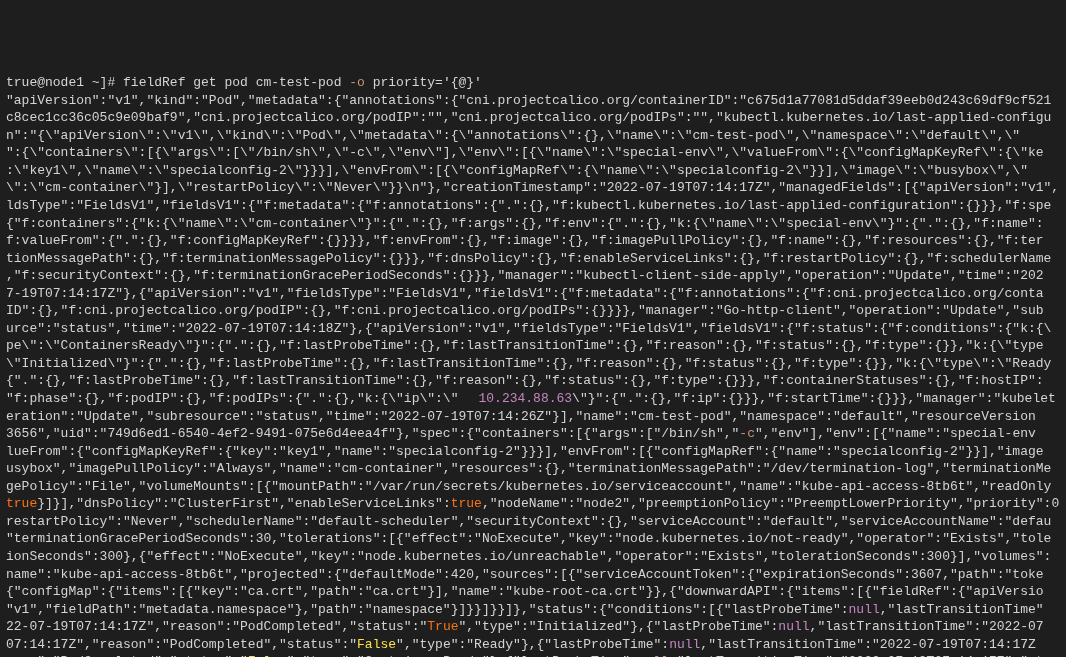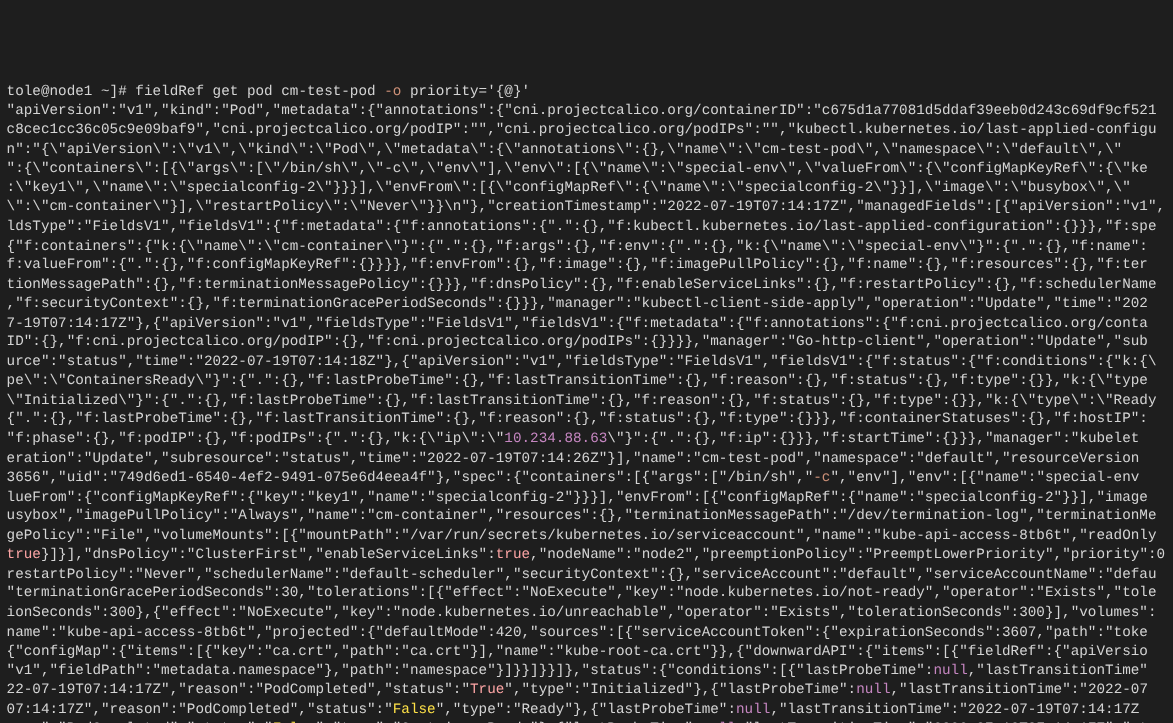--- a/index.html
+++ b/index.html
@@ -13,31 +13,31 @@
     overflow-wrap: break-word;
     word-break: break-all;
     white-space: pre-wrap;
   }
   .terminal {
     width: 100%;
   }
   .prompt { color: #d4d4d4; }
   .cmd { color: #d4d4d4; }
   .flag { color: #ce9178; }
-  .bool-true { color: #fca5a5; }
+  .bool-true { color: #f97316; }
   .bool-false { color: #fde047; }
   .null { color: #c586c0; }
-  .ip { color: #c586c0; }
+  .ip { color: #c586c0; margin-left: 20px; }
 </style>
 </head>
 <body>
 
 
 
-<div class="terminal"><span class="prompt">tole@node1 ~]# </span><span class="cmd">fieldRef get pod cm-test-pod </span><span class="flag">-o</span><span class="cmd"> priority='{@}'</span>
+<div class="terminal"><span class="prompt">true@node1 ~]# </span><span class="cmd">fieldRef get pod cm-test-pod </span><span class="flag">-o</span><span class="cmd"> priority='{@}'</span>
 <span>"apiVersion":"v1","kind":"Pod","metadata":{"annotations":{"cni.projectcalico.org/containerID":"c675d1a77081d5ddaf39eeb0d243c69df9cf521</span>
 <span>c8cec1cc36c05c9e09baf9","cni.projectcalico.org/podIP":"","cni.projectcalico.org/podIPs":"","kubectl.kubernetes.io/last-applied-configu</span>
 <span>n":"{\"apiVersion\":\"v1\",\"kind\":\"Pod\",\"metadata\":{\"annotations\":{},\"name\":\"cm-test-pod\",\"namespace\":\"default\",\"</span>
 <span>":{\"containers\":[{\"args\":[\"/bin/sh\",\"-c\",\"env\"],\"env\":[{\"name\":\"special-env\",\"valueFrom\":{\"configMapKeyRef\":{\"ke</span>
 <span>:\"key1\",\"name\":\"specialconfig-2\"}}}],\"envFrom\":[{\"configMapRef\":{\"name\":\"specialconfig-2\"}}],\"image\":\"busybox\",\"</span>
 <span>\":\"cm-container\"}],\"restartPolicy\":\"Never\"}}\n"},"creationTimestamp":"2022-07-19T07:14:17Z","managedFields":[{"apiVersion":"v1",</span>
 <span>ldsType":"FieldsV1","fieldsV1":{"f:metadata":{"f:annotations":{".":{},"f:kubectl.kubernetes.io/last-applied-configuration":{}}},"f:spe</span>
 <span>{"f:containers":{"k:{\"name\":\"cm-container\"}":{".":{},"f:args":{},"f:env":{".":{},"k:{\"name\":\"special-env\"}":{".":{},"f:name":</span>
 <span>f:valueFrom":{".":{},"f:configMapKeyRef":{}}}},"f:envFrom":{},"f:image":{},"f:imagePullPolicy":{},"f:name":{},"f:resources":{},"f:ter</span>
 <span>tionMessagePath":{},"f:terminationMessagePolicy":{}}},"f:dnsPolicy":{},"f:enableServiceLinks":{},"f:restartPolicy":{},"f:schedulerName</span>

